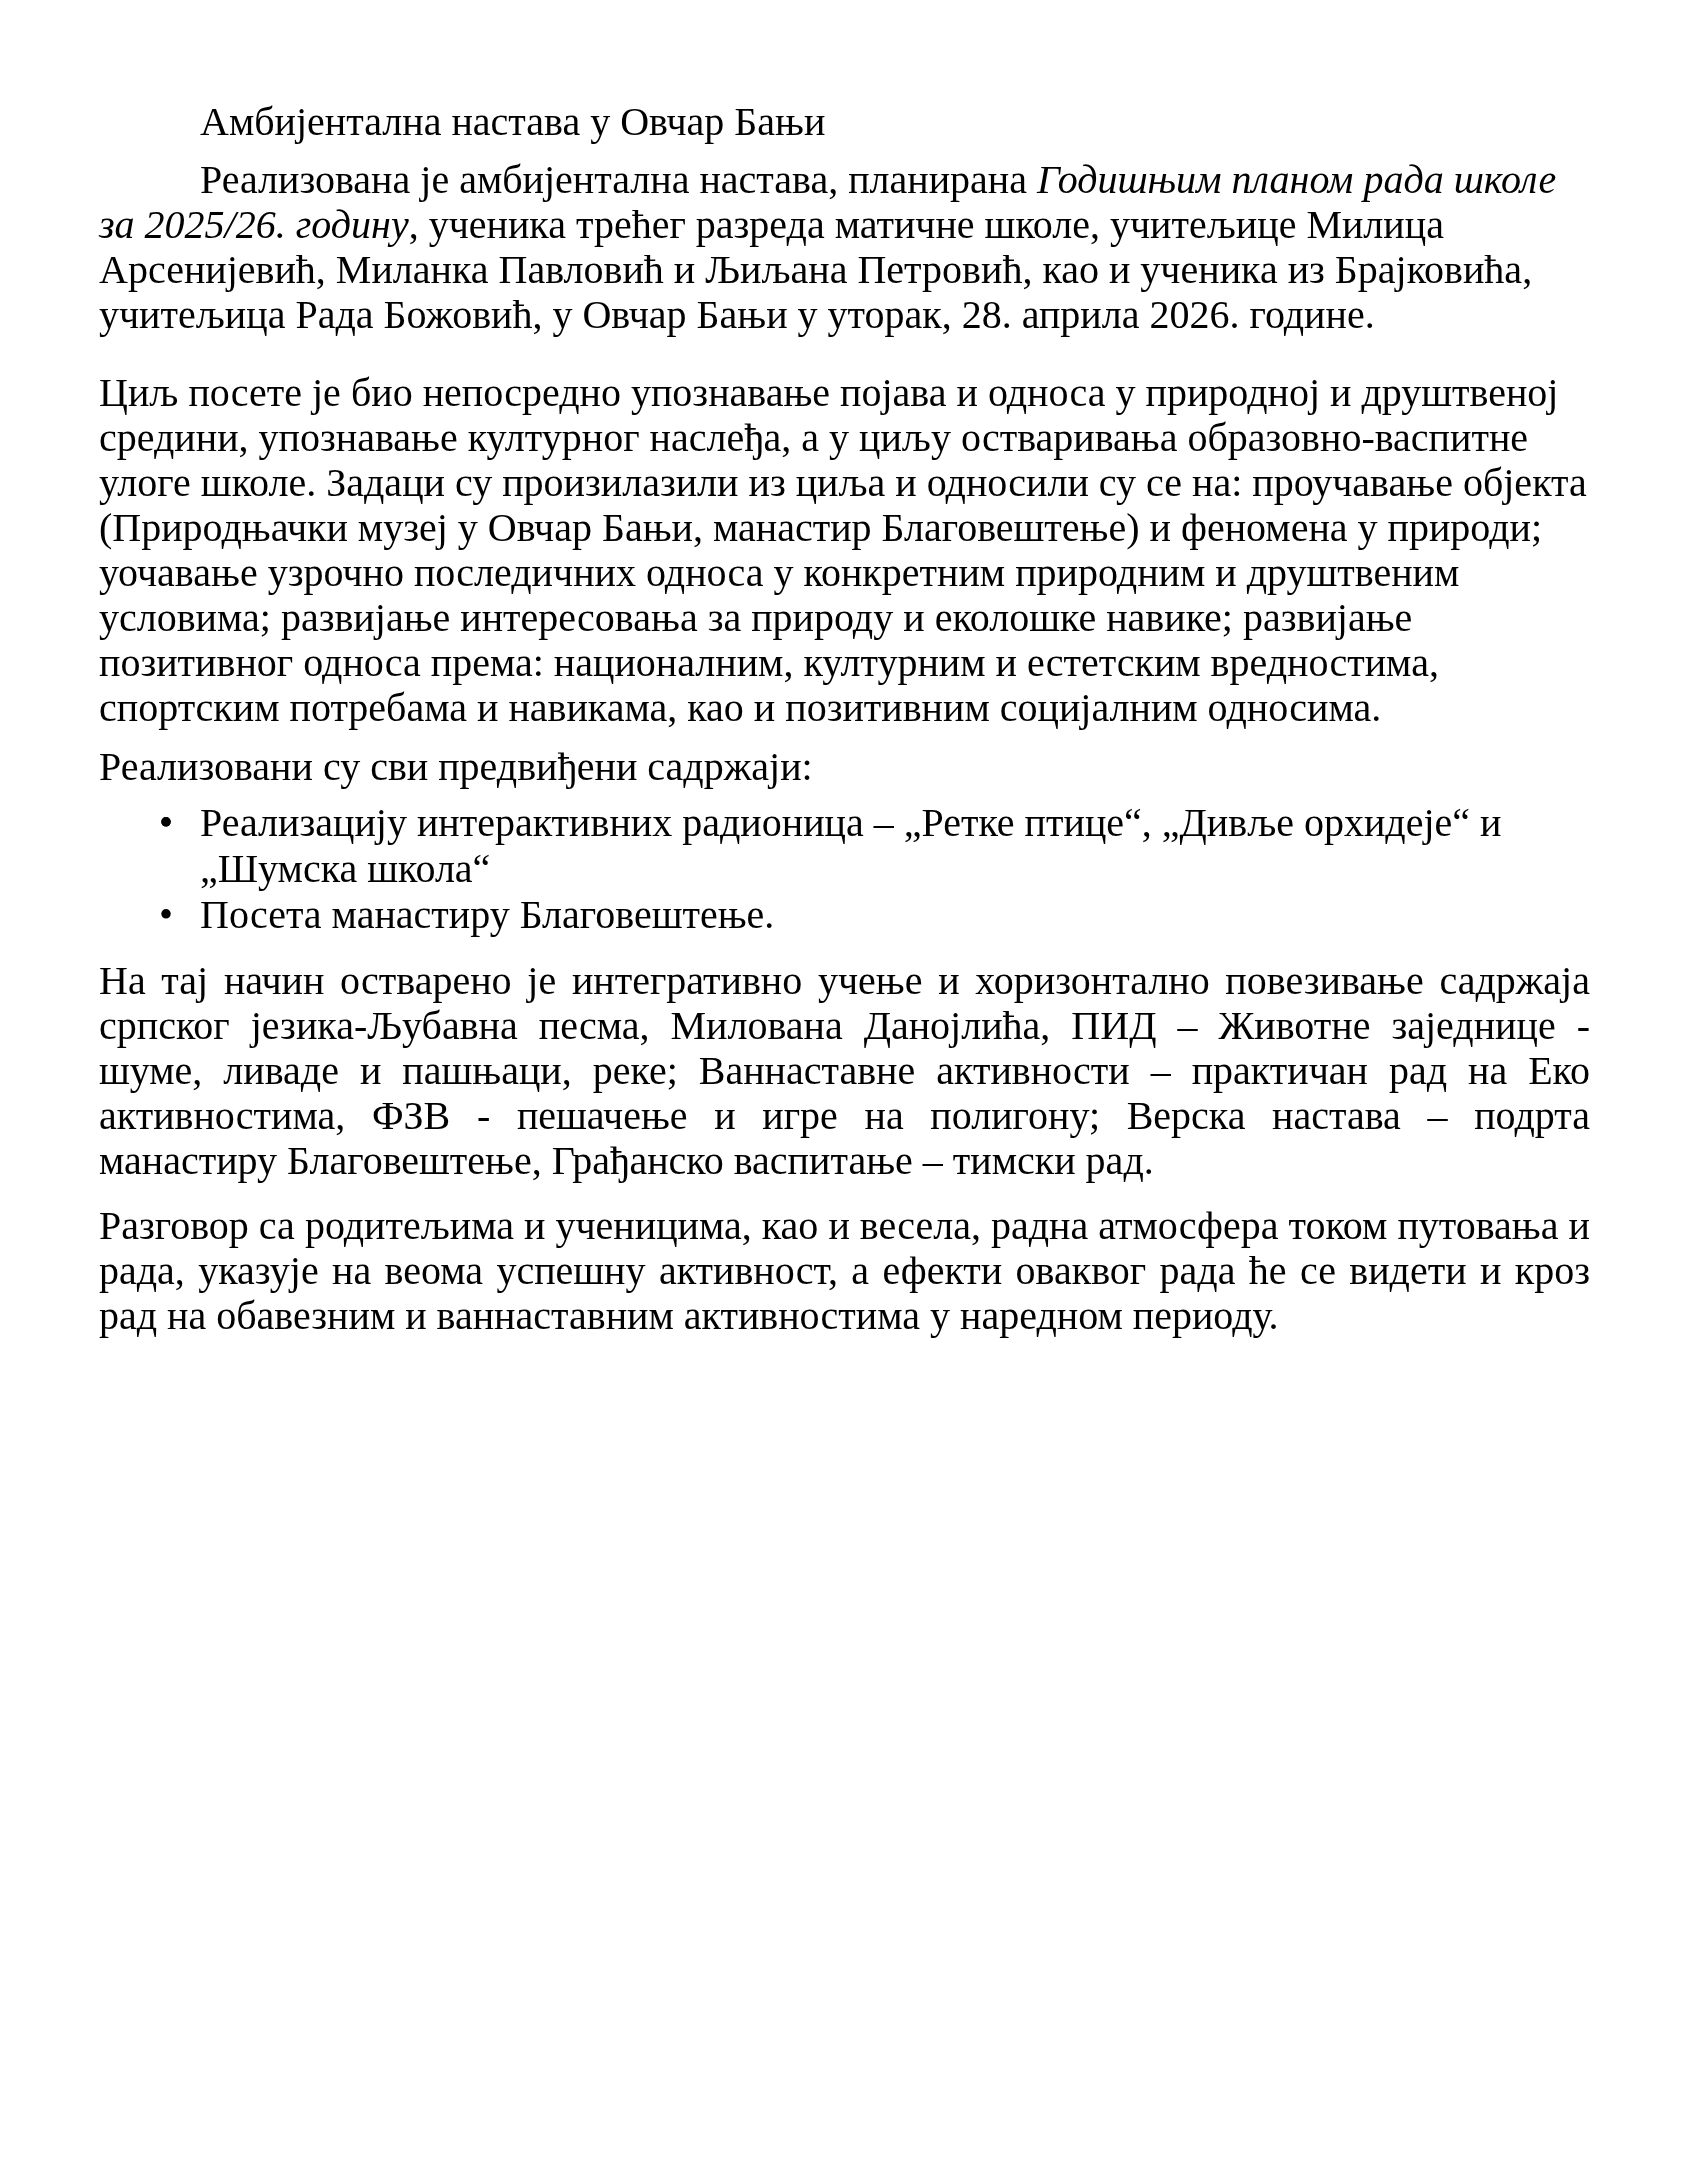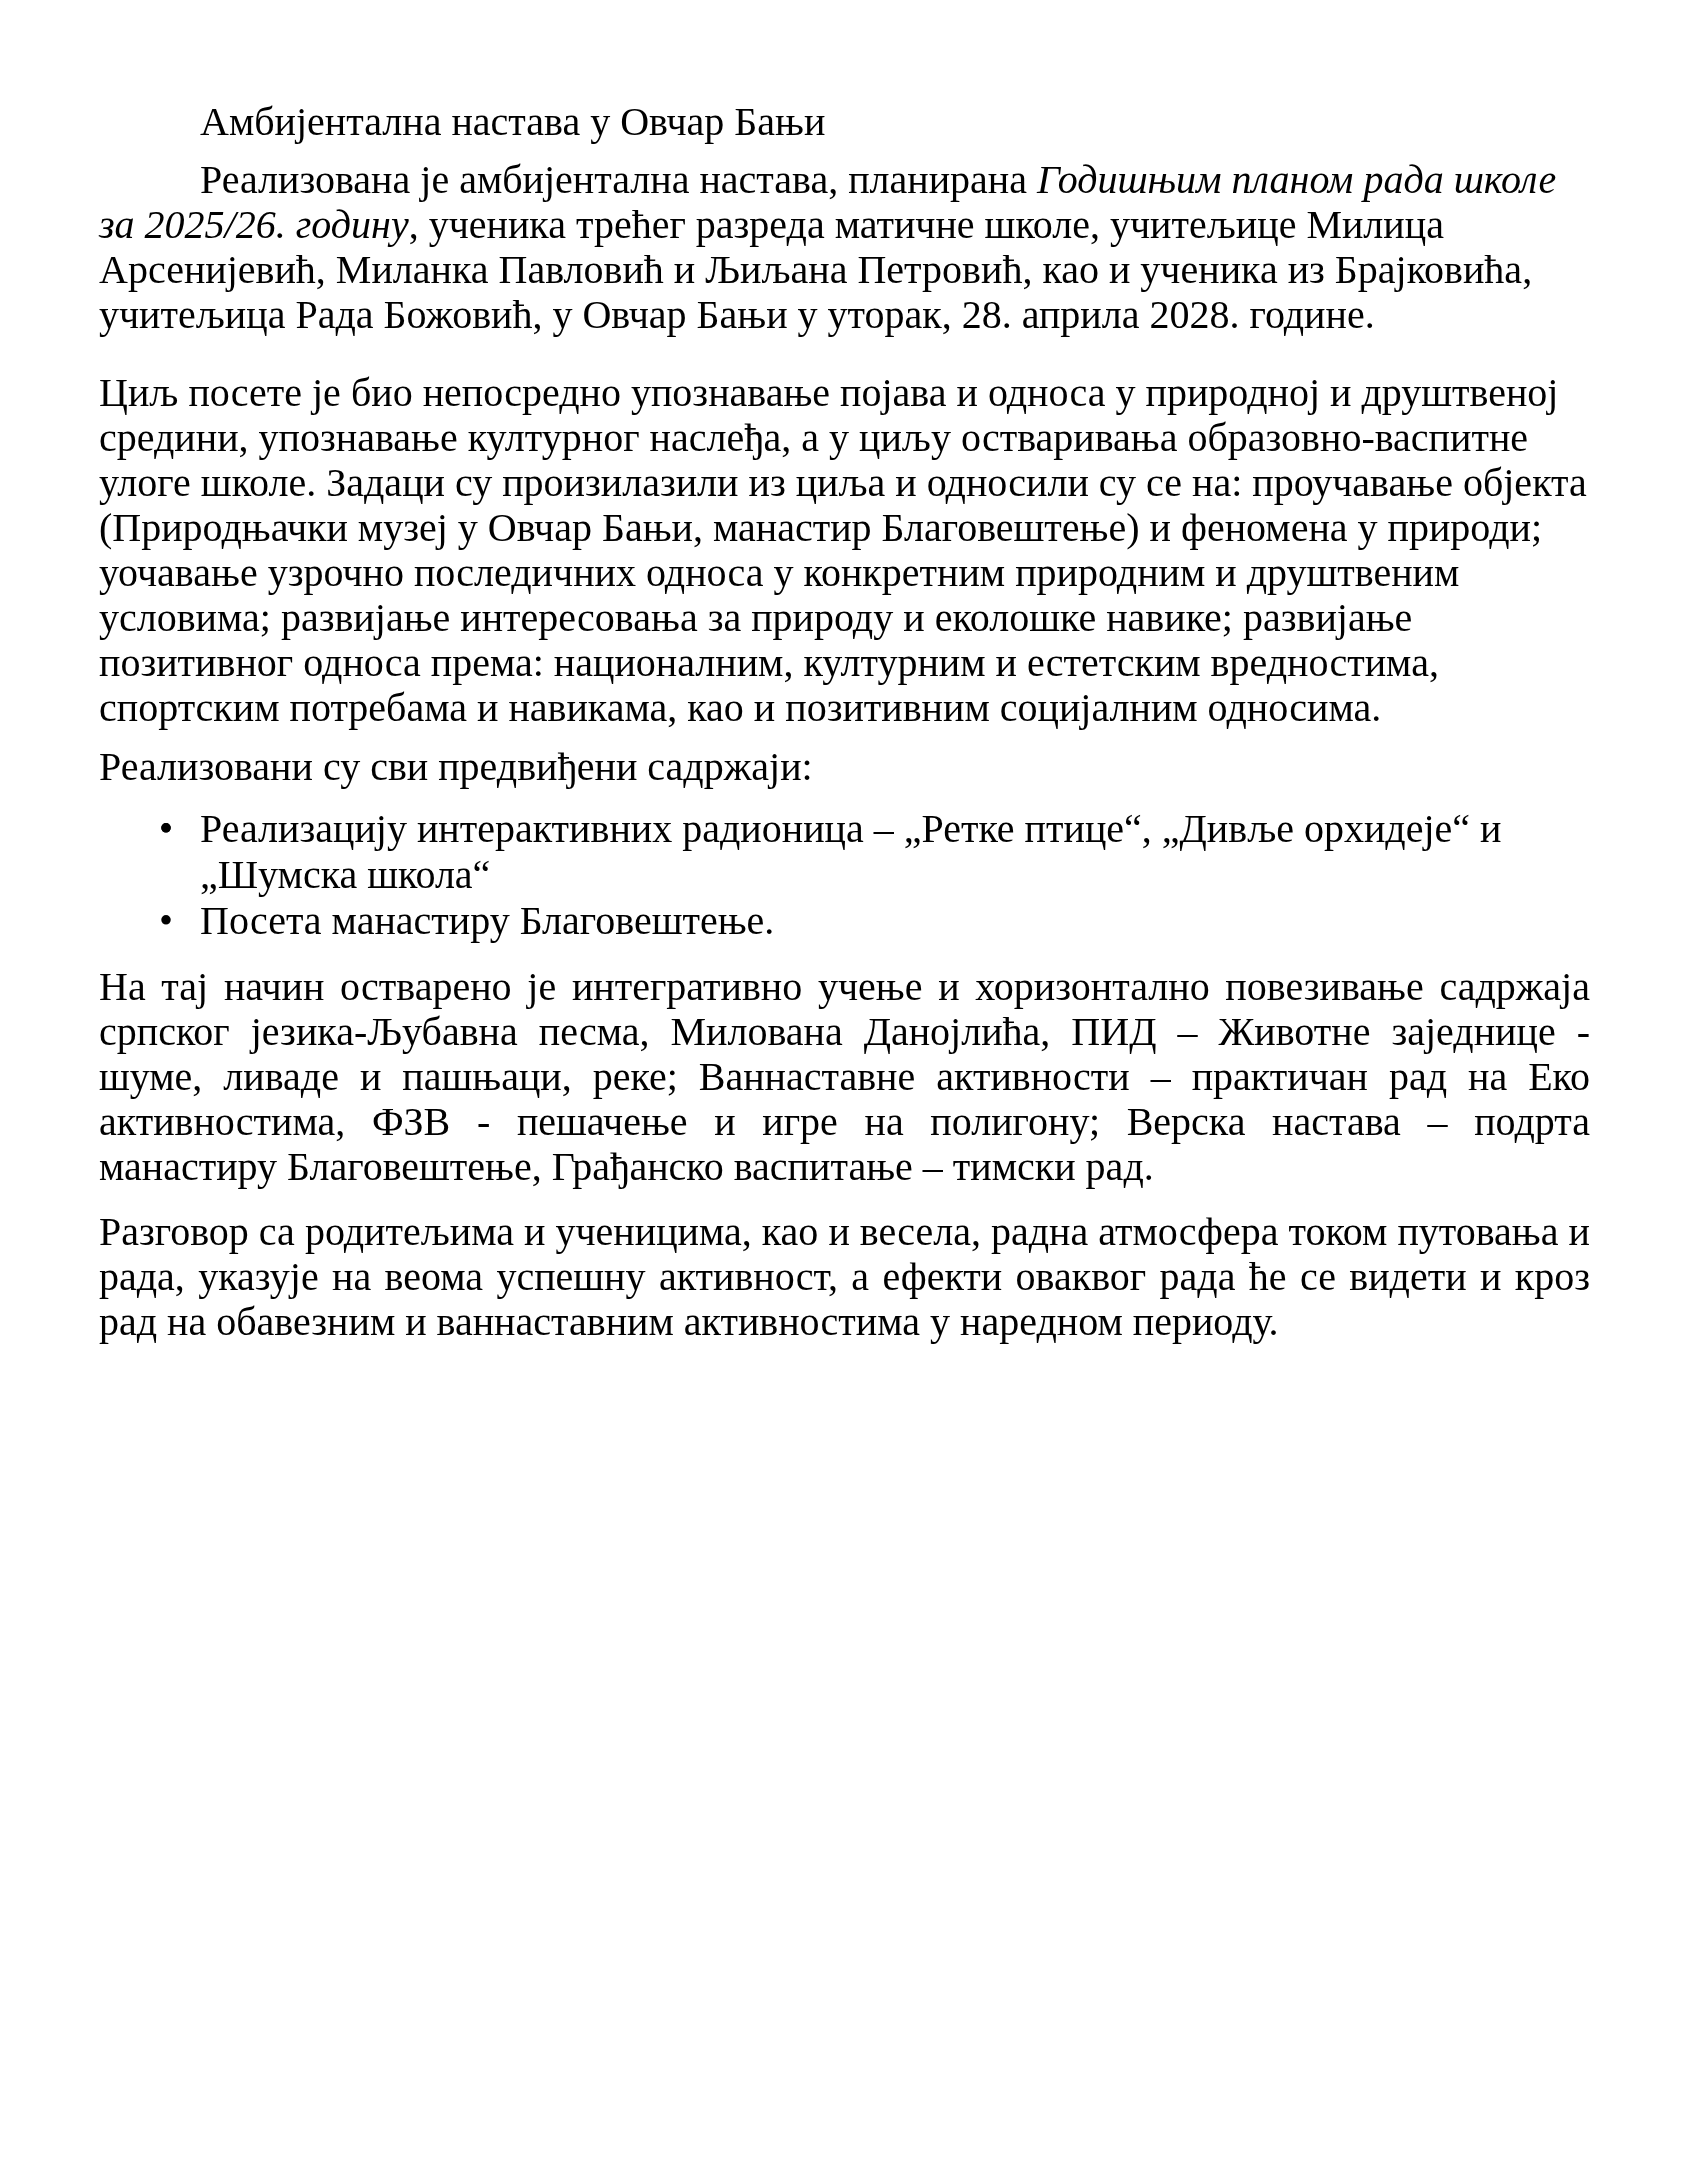--- a/index.html
+++ b/index.html
@@ -17,27 +17,27 @@
   ul li { position: relative; padding-left: 101px; line-height: 46px; }
   ul li .bullet { position: absolute; left: 60px; top: 0; }
   .spacer-after-intro { height: 20px; }
 </style>
 </head>
 <body>
 
 <div class="page">
   <p class="title">Амбијентална настава у Овчар Бањи</p>
 
-  <p class="indent"><span>Реализована је амбијентална настава, планирана </span><em>Годишњим планом рада школе за 2025/26. годину</em><span>,  ученика трећег разреда матичне школе, учитељице Милица Арсенијевић, Миланка Павловић и Љиљана Петровић, као и ученика из Брајковића, учитељица Рада Божовић,  у Овчар Бањи у уторак, 28. априла 2028. године.</span></p>
+  <p class="indent"><span>Реализована је амбијентална настава, планирана </span><em>Годишњим планом рада школе за 2025/26. годину</em><span>,  ученика трећег разреда матичне школе, учитељице Милица Арсенијевић, Миланка Павловић и Љиљана Петровић, као и ученика из Брајковића, учитељица Рада Божовић,  у Овчар Бањи у уторак, 28. априла 2026. године.</span></p>
 
   <div class="spacer-after-intro"></div>
 
   <p>Циљ посете је био непосредно упознавање појава и односа у природној и друштвеној средини, упознавање културног наслеђа, а у циљу остваривања образовно-васпитне улоге школе. Задаци су произилазили из циља и односили су се на: проучавање објекта (Природњачки музеј у Овчар Бањи, манастир Благовештење) и феномена у природи; уочавање узрочно последичних односа у конкретним природним и друштвеним условима; развијање интересовања за природу и еколошке навике; развијање позитивног односа према: националним, културним и естетским вредностима, спортским потребама и навикама, као и позитивним социјалним односима.</p>
 
-  <p style="margin-bottom:17px;">Реализовани су сви предвиђени садржаји:</p>
+  <p style="margin-bottom:11px;">Реализовани су сви предвиђени садржаји:</p>
 
   <ul>
     <li><span class="bullet">•</span></li>
     <li><span class="bullet">•</span><span>Реализацију интерактивних радионица – „Ретке птице“, „Дивље орхидеје“ и „Шумска школа“</span></li>
     <li><span class="bullet">•</span><span>Посета манастиру Благовештење.</span></li>
   </ul>
 
   <p class="justify" style="margin-top:20px;">На тај начин остварено је интегративно учење и хоризонтално повезивање садржаја српског језика-Љубавна песма, Милована Данојлића, ПИД – Животне заједнице - шуме, ливаде и пашњаци, реке; Ваннаставне активности – практичан рад на Еко активностима, ФЗВ - пешачење и игре на полигону; Верска настава – подрта манастиру Благовештење, Грађанско васпитање – тимски рад.</p>
 
   <p class="justify" style="margin-top:20px;">Разговор са родитељима и ученицима, као и весела, радна атмосфера током путовања и рада, указује на веома успешну активност, а ефекти оваквог рада ће се видети и кроз рад на обавезним и ваннаставним активностима у наредном периоду.</p>

